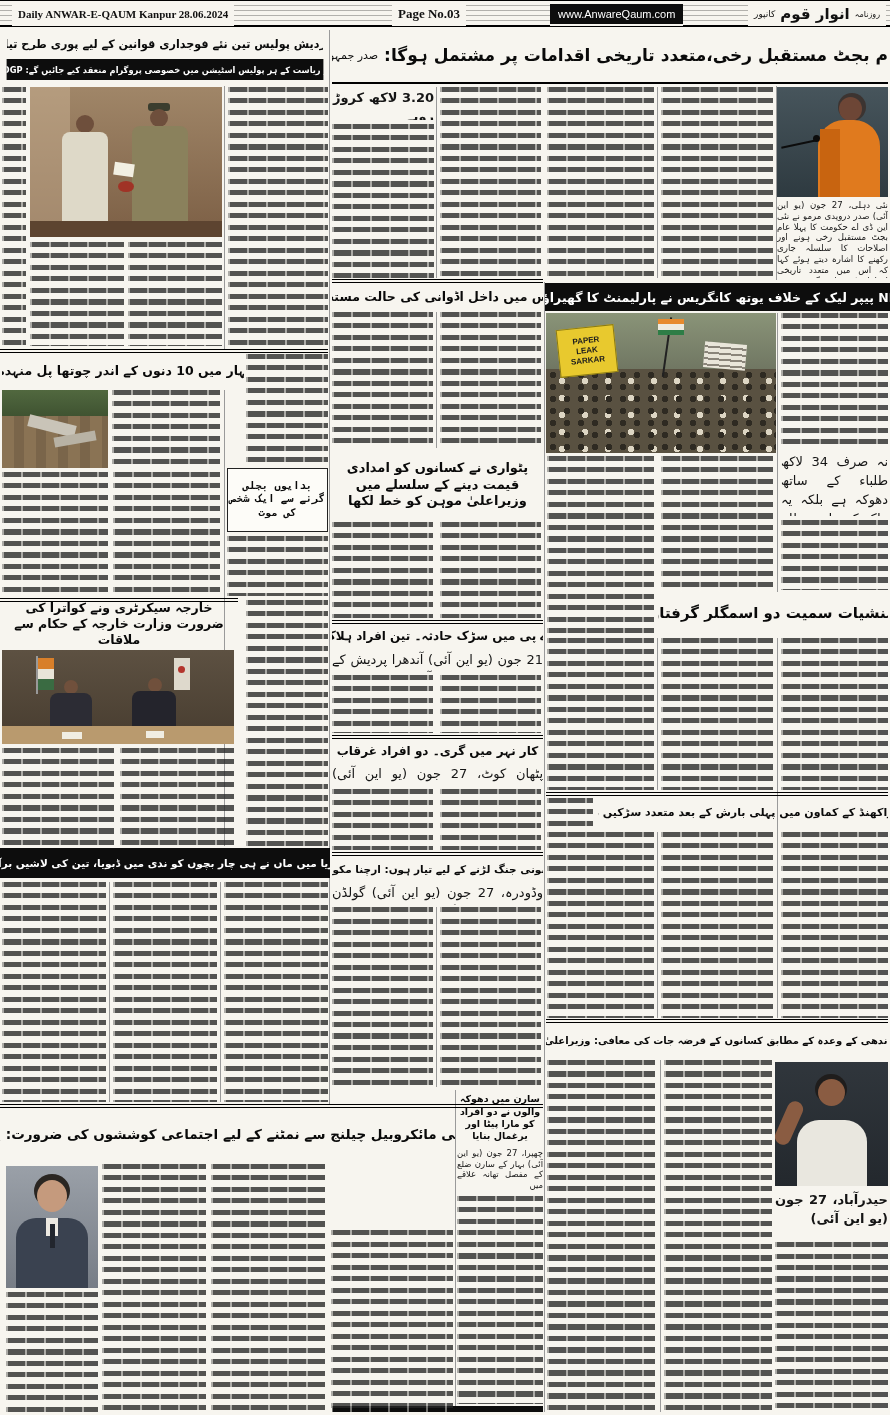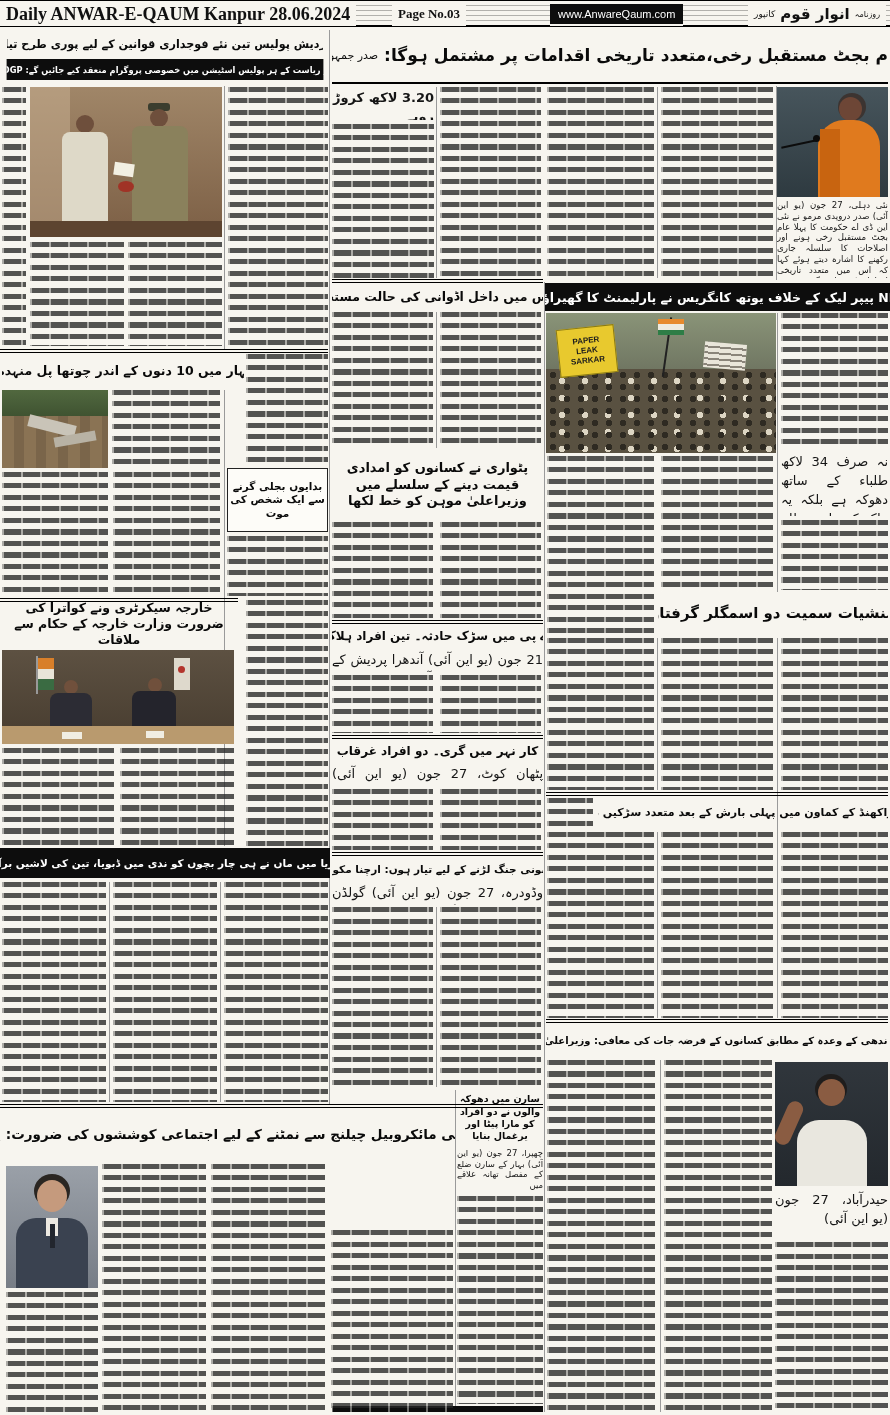--- a/index.html
+++ b/index.html
@@ -14,38 +14,38 @@
     filter:blur(.35px);}
   .ut{position:absolute;direction:rtl;text-align:justify;color:#151515;overflow:hidden;
       font-size:13px;line-height:19px;}
   .uh{position:absolute;direction:rtl;font-weight:bold;text-align:center;color:#0a0a0a;
       overflow:hidden;white-space:nowrap;display:flex;align-items:center;justify-content:center;}
   .uh.wrap{white-space:normal;line-height:1.3;}
   .bb{background:#0d0d0d;color:#fff;}
   .vr{position:absolute;width:1px;background:#9a9a9a;}
   .hr2{position:absolute;height:4px;border-top:1.4px solid #000;border-bottom:1px solid #000;box-sizing:border-box;}
   .hr1{position:absolute;height:2px;background:#000;}
-  .box{border:1.6px solid #222;background:#fdfcf8;box-sizing:border-box;}
+  .box{border:1.6px solid #222;background:#fdfcf8;box-sizing:border-box;font-family:Liberation Mono, monospace;}
   .photo{position:absolute;overflow:hidden;}
   .ps{position:absolute;}
   
   #hdr{position:absolute;left:0;top:0;width:890px;height:27px;border-bottom:2.5px solid #000;
        border-top:1px solid #000;box-sizing:border-box;
        background:repeating-linear-gradient(to bottom, transparent 0 4px, rgba(0,0,0,.28) 4px 5px);}
   #hdr .mask{background:#f7f5ef;padding:0 6px;position:absolute;top:1px;height:24px;
        display:flex;align-items:center;}
   .en-serif{font-family:"Liberation Serif","DejaVu Serif",serif;font-weight:bold;}
 </style>
 </head>
 <body>
 
 <div id="paper">
 
   <div id="hdr">
-    <div class="mask en-serif" style="left:0;font-size:18px;">Daily ANWAR-E-QAUM Kanpur  28.06.2024</div>
+    <div class="mask en-serif" style="left:12px;font-size:11px;">Daily ANWAR-E-QAUM Kanpur  28.06.2024</div>
     <div class="mask en-serif" style="left:392px;font-size:13px;">Page No.03</div>
     <div class="mask" style="left:550px;padding:0;">
       <span class="bb" style="display:inline-flex;align-items:center;height:20px;padding:0 8px;font-size:11px;font-family:'Liberation Sans',sans-serif;">www.AnwareQaum.com</span>
     </div>
     <div class="mask" style="right:4px;direction:rtl;gap:5px;">
       <span style="font-size:8px;">روزنامہ</span>
       <span style="font-size:15px;font-weight:bold;">انوار قوم</span>
       <span style="font-size:9px;">کانپور</span>
     </div>
   </div>
@@ -182,21 +182,21 @@
   <div class="hr2" style="left:546px;top:1019px;width:342px;"></div>
   <div class="uh" style="left:546px;top:1023px;width:342px;height:34px;font-size:10px;">راہل گاندھی کے وعدہ کے مطابق کسانوں کے قرضہ جات کی معافی: وزیراعلیٰ تلنگانہ</div>
   <div class="fill" style="left:547px;top:1060px;width:108px;height:352px;"></div>
   <div class="fill" style="left:664px;top:1060px;width:108px;height:352px;"></div>
   <div class="photo" style="left:775px;top:1062px;width:113px;height:124px;background:linear-gradient(#30363c,#23282d);">
     <div class="ps" style="left:40px;top:12px;width:32px;height:30px;border-radius:50%;background:#1f1d1c;"></div>
     <div class="ps" style="left:43px;top:17px;width:27px;height:27px;border-radius:50%;background:#8a5c42;"></div>
     <div class="ps" style="left:22px;top:58px;width:70px;height:66px;border-radius:22px 22px 0 0;background:#e9e7df;"></div>
     <div class="ps" style="left:6px;top:38px;width:16px;height:46px;border-radius:8px;background:#8a5c42;transform:rotate(24deg);"></div>
   </div>
-  <div class="ut" style="left:775px;top:1190px;width:113px;height:48px;font-weight:normal;">حیدرآباد، 27 جون (یو این آئی)</div>
+  <div class="ut" style="left:775px;top:1190px;width:113px;height:48px;font-weight:bold;">حیدرآباد، 27 جون (یو این آئی)</div>
   <div class="fill" style="left:775px;top:1242px;width:113px;height:170px;"></div>
 
   <div class="hr2" style="left:0;top:349px;width:328px;"></div>
   <div class="uh" style="left:2px;top:354px;width:242px;height:32px;font-size:12.5px;">بہار میں 10 دنوں کے اندر چوتھا پل منہدم</div>
   <div class="photo" style="left:2px;top:390px;width:106px;height:78px;background:#7e6a4f;">
     <div class="ps" style="left:0;top:0;width:106px;height:26px;background:linear-gradient(#51683f,#3f5331);"></div>
     <div class="ps" style="left:0;top:26px;width:106px;height:52px;background:repeating-linear-gradient(90deg,#8a7354 0 12px,#7a654a 12px 22px);"></div>
     <div class="ps" style="left:26px;top:30px;width:48px;height:12px;background:#c9c4b8;transform:rotate(14deg);"></div>
     <div class="ps" style="left:52px;top:44px;width:42px;height:10px;background:#b8b2a4;transform:rotate(-10deg);"></div>
   </div>

